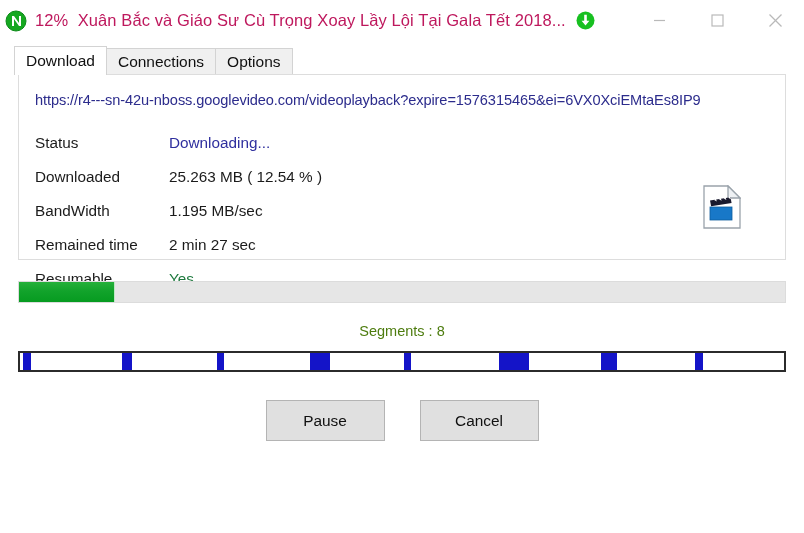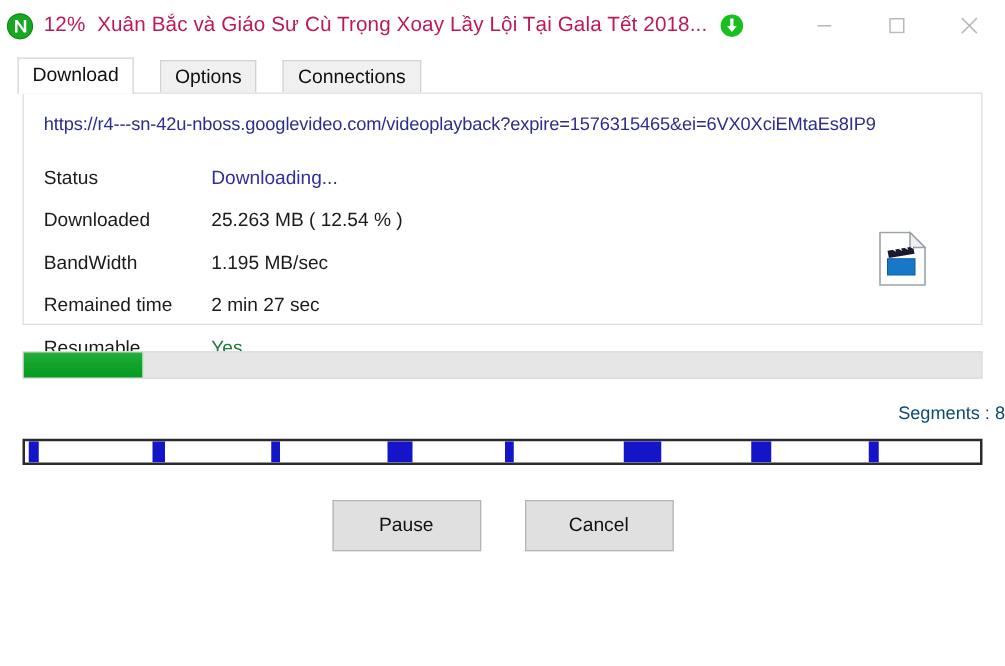--- a/index.html
+++ b/index.html
@@ -60,21 +60,20 @@
   }
   .winbtn svg { display: block; }
 
   
   .tabstrip {
     position: relative;
     height: 28px;
     margin: 6px 0 0 14px;
     display: flex;
     align-items: flex-end;
-    gap: 22px;
   }
   .tab {
     height: 27px;
     padding: 0 11px;
     display: flex;
     align-items: center;
     font-size: 15.5px;
     color: #101010;
     border: 1px solid #d3d3d3;
     border-bottom: none;
@@ -148,23 +147,23 @@
   }
   .progress-fill {
     height: 100%;
     background: linear-gradient(to bottom, #25b03a 0%, #12a32b 45%, #069b20 100%);
     border-right: 1px solid #bfe8c6;
     box-sizing: border-box;
   }
 
   
   .segments-label {
-    text-align: right;
+    text-align: center;
     font-size: 14.5px;
-    color: #0c4a6e;
+    color: #4d7c0f;
     margin-top: 20px;
   }
   .segbar {
     margin: 12px 18px 0 18px;
     height: 21px;
     background: #ffffff;
     border: 2px solid #2b2b2b;
     box-sizing: border-box;
     position: relative;
     overflow: hidden;
@@ -240,24 +239,24 @@
         </svg>
     </div>
   </div>
 </div>
 
 <div class="tabstrip">
   <div class="tab active">
     <span>Download</span>
   </div>
   <div class="tab">
+    <span>Connections</span>
+  </div>
+  <div class="tab">
     <span>Options</span>
-  </div>
-  <div class="tab">
-    <span>Connections</span>
   </div>
 </div>
 
 <div class="panel">
 
   <div class="url">https://r4---sn-42u-nboss.googlevideo.com/videoplayback?expire=1576315465&amp;ei=6VX0XciEMtaEs8IP9</div>
 
   <div class="rows">
     <div class="row">
       <span class="label">Status</span>

